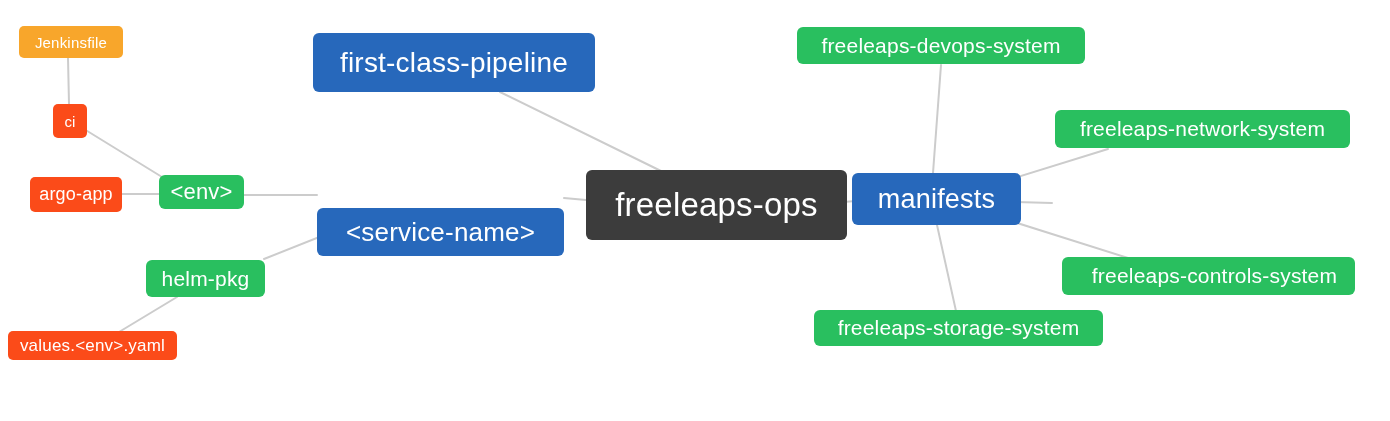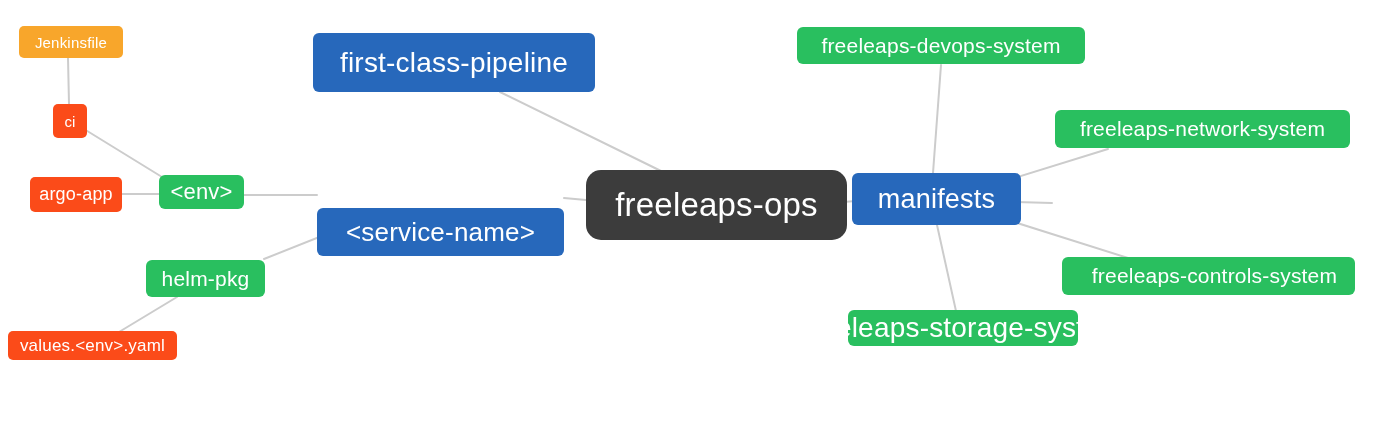--- a/index.html
+++ b/index.html
@@ -47,27 +47,27 @@
 
   
   .n-jenkinsfile { left: 19px;  top: 26px;  width: 104px;  height: 32px; font-size: 15px; border-radius: 5px; }
   .n-ci          { left: 53px;  top: 104px; width: 34px;  height: 34px; font-size: 15px; border-radius: 5px; }
   .n-argo-app    { left: 30px;  top: 177px; width: 92px;  height: 35px; font-size: 18px; border-radius: 5px; }
   .n-env         { left: 159px; top: 175px; width: 85px;  height: 34px; font-size: 22px; }
   .n-helm-pkg    { left: 146px; top: 260px; width: 119px; height: 37px; font-size: 21px; }
   .n-values      { left: 8px;   top: 331px; width: 169px; height: 29px; font-size: 17px; border-radius: 5px; }
   .n-fcp         { left: 313px; top: 33px;  width: 282px; height: 59px; font-size: 28px; }
   .n-service     { left: 317px; top: 172px; width: 247px; height: 48px; font-size: 26px; margin-top: 36px; }
-  .n-ops         { left: 586px; top: 170px; width: 261px; height: 70px; font-size: 33px; border-radius: 15px; }
+  .n-ops         { left: 586px; top: 170px; width: 261px; height: 70px; font-size: 33px; }
   .n-manifests   { left: 852px; top: 173px; width: 169px; height: 52px; font-size: 27px; }
   .n-devops      { left: 797px; top: 27px;  width: 288px; height: 37px; font-size: 21px; }
   .n-network     { left: 1055px;top: 110px; width: 295px; height: 38px; font-size: 21px; }
   .n-monitoring  { left: 1052px;top: 185px; width: 325px; height: 40px; font-size: 21px; }
   .n-controls    { left: 1062px;top: 257px; width: 293px; height: 38px; font-size: 21px; padding-left: 12px; }
-  .n-storage     { left: 814px; top: 310px; width: 230px; height: 36px; font-size: 28px; margin-left: 34px; }
+  .n-storage     { left: 814px; top: 310px; width: 289px; height: 36px; font-size: 21px; }
 </style>
 </head>
 <body>
 
 <div class="canvas">
 
   <svg class="edges" viewBox="0 0 1390 421">
     <line x1="68" y1="58" x2="69" y2="104" stroke="#cccccc"></line>
     <line x1="84" y1="129" x2="162" y2="177" stroke="#cccccc"></line>
     <line x1="122" y1="194" x2="159" y2="194" stroke="#cccccc"></line>

